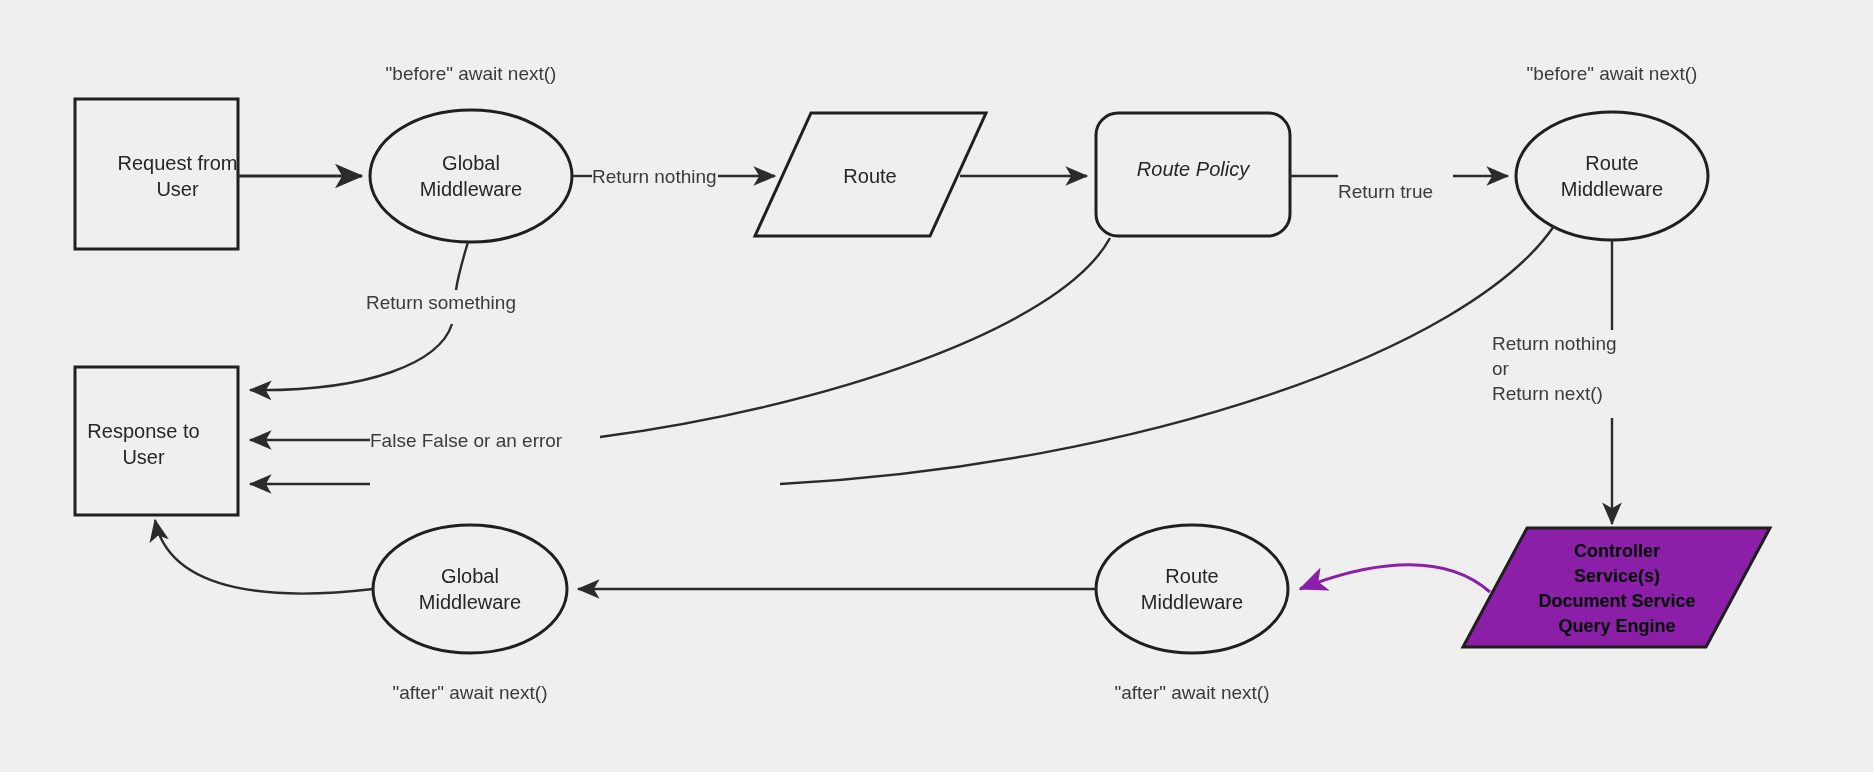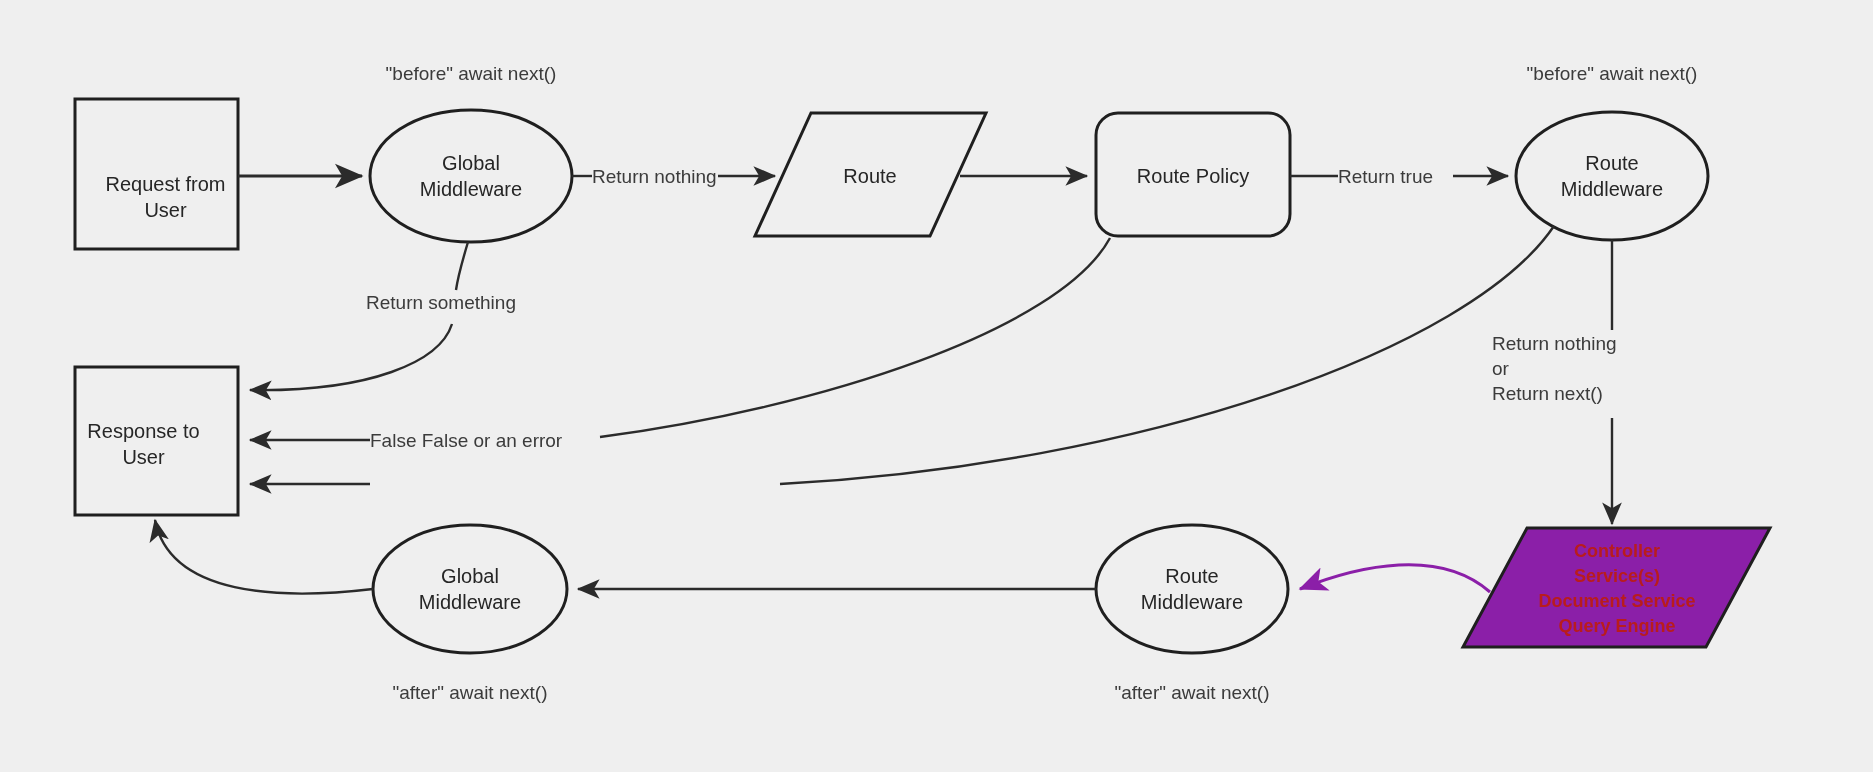--- a/index.html
+++ b/index.html
@@ -54,21 +54,21 @@
     position: absolute;
     text-align: center;
     color: #262626;
     font-size: 20px;
     line-height: 26px;
     font-family: "Liberation Sans", sans-serif;
     white-space: pre-line;
     pointer-events: none;
   }
   .node-label.purple-text {
-    color: #b91c1c;
+    color: #000000;
     font-weight: bold;
     font-size: 18px;
     line-height: 25px;
   }
   .edge-label {
     position: absolute;
     color: #3b3b3b;
     font-size: 19px;
     line-height: 25px;
     font-family: "Liberation Sans", sans-serif;
@@ -140,29 +140,29 @@
     <path class="edge" d="M1612,240 L1612,330"></path>
     <path class="edge" d="M1612,418 L1612,524" marker-end="url(#arrow-dark)"></path>
 
     <path class="edge-purple" d="M1490,592 C1440,548 1360,565 1300,589" marker-end="url(#arrow-purple)"></path>
 
     <path class="edge" d="M1096,589 L578,589" marker-end="url(#arrow-dark)"></path>
 
     <path class="edge" d="M373,589 C280,600 170,596 155,520" marker-end="url(#arrow-dark)"></path>
   </svg>
 
-  <div class="node-label" style="left:75px; top:150px; width:181px;margin-top:21px;">Request from
+  <div class="node-label" style="left:87px; top:150px; width:181px;">Request from
 User</div>
 
   <div class="node-label" style="left:371px; top:150px; width:200px;">Global
 Middleware</div>
 
   <div class="node-label" style="left:790px; top:163px; width:160px;">Route</div>
 
-  <div class="node-label" style="left:1096px; top:163px; width:194px;">Route Policy</div>
+  <div class="node-label" style="left:1096px; top:156px; width:194px;font-style:italic;">Route Policy</div>
 
   <div class="node-label" style="left:1512px; top:150px; width:200px;">Route
 Middleware</div>
 
   <div class="node-label purple-text" style="left:1512px; top:539px; width:210px;">Controller
 Service(s)
 Document Service
 Query Engine</div>
 
   <div class="node-label" style="left:75px; top:418px; width:137px;">Response to
@@ -177,21 +177,21 @@
   <div class="annot" style="left:311px; top:61px; width:320px;">"before" await next()</div>
 
   <div class="annot" style="left:1452px; top:61px; width:320px;">"before" await next()</div>
 
   <div class="annot" style="left:310px; top:680px; width:320px;">"after" await next()</div>
 
   <div class="annot" style="left:1032px; top:680px; width:320px;">"after" await next()</div>
 
   <div class="edge-label" style="left:592px; top:164px; width:128px;">Return nothing</div>
 
-  <div class="edge-label" style="left:1338px; top:164px; width:116px;">Return true</div>
+  <div class="edge-label" style="left:1338px; top:179px; width:116px;">Return true</div>
 
   <div class="edge-label" style="left:366px; top:290px; width:180px;">Return something</div>
 
   <div class="edge-label" style="left:370px; top:428px; width:230px;">False False or an error</div>
 
 
   <div class="edge-label" style="left:1492px; top:331px; width:240px;">Return nothing
 or
 Return next()</div>
 

